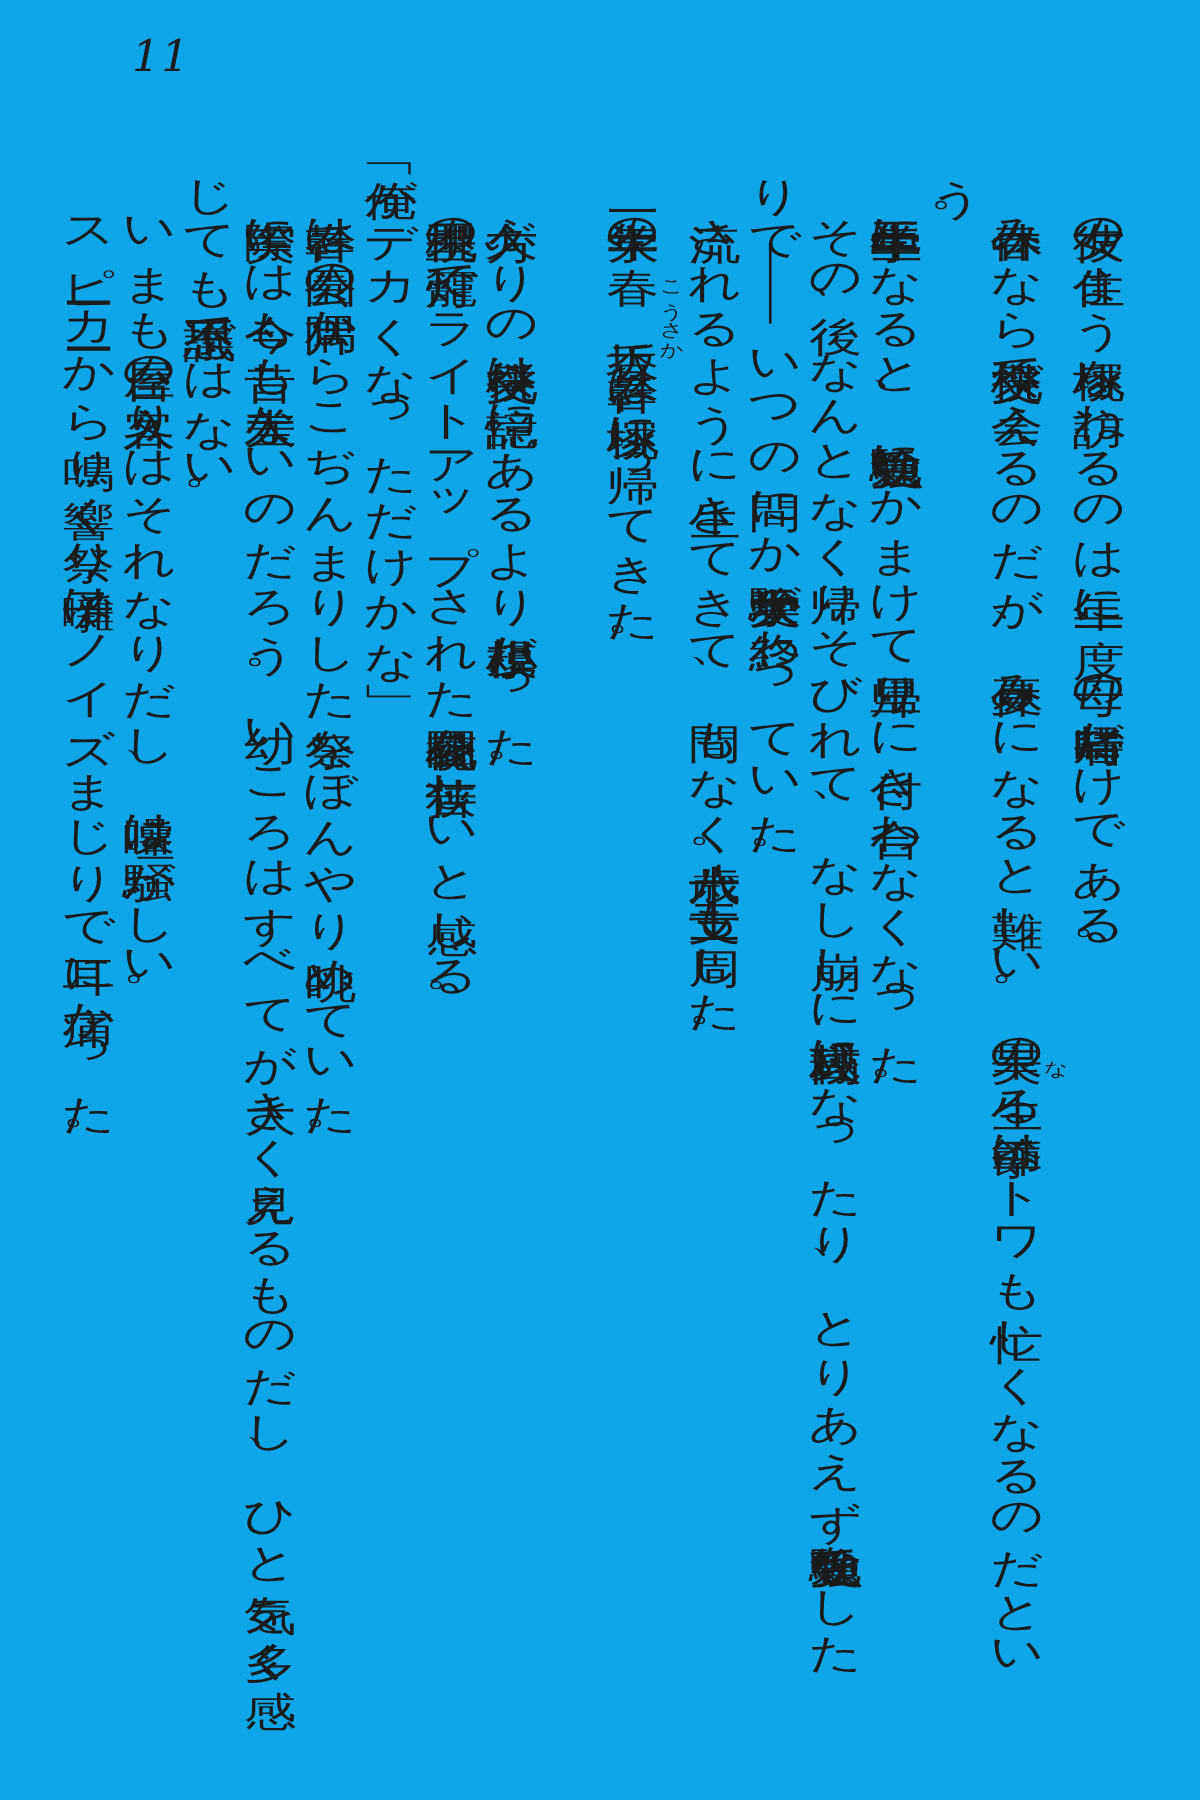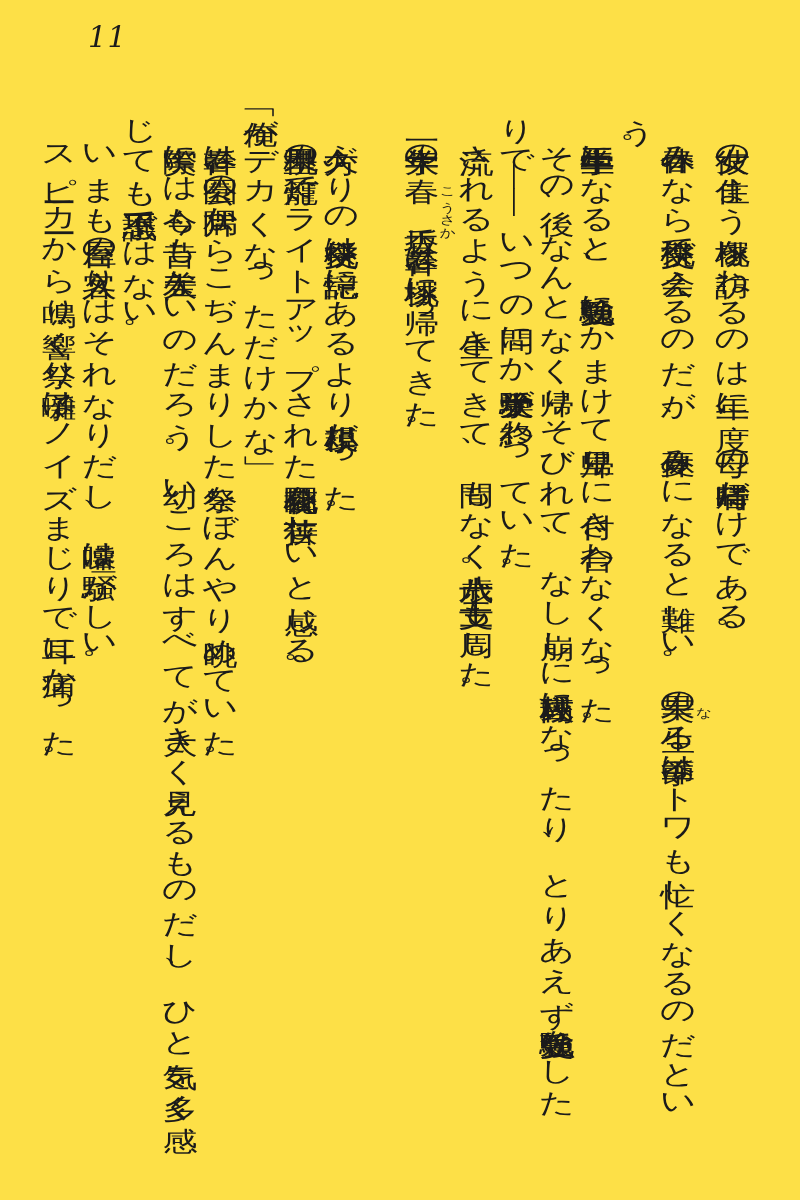--- a/index.html
+++ b/index.html
@@ -54,21 +54,21 @@
     ruby-align: center;
   }
   rt {
     font-size: 12px;
     letter-spacing: 0;
   }
 </style>
 </head>
 <body style="background: rgb(252, 252, 251);">
 
-<div class="page" style="background: #fde047; color: rgb(27, 27, 27);">
+<div class="page" style="background: #0ea5e9; color: rgb(27, 27, 27);">
   <div class="page-number">11</div>
   <div class="text-block" id="text-block">
       <p class="indent">彼女の住まう桃塚を訪ねるのは年に一度、母の帰省時だけである。</p>
       <p class="indent">春休みなら桃交祭で会えるのだが、夏休みになると難しい。果実の<ruby>生<rt>な</rt></ruby>る季節はトワも忙しくなるのだという。</p>
       <p class="indent">中学三年生になると、受験勉強にかまけて里帰りに付き合わなくなった。</p>
       <p class="indent">その後、なんとなく帰りそびれて、なし崩しに高校球児になったり、とりあえず受験勉強をしたりで――いつの間にか大学受験が終わっていた。</p>
       <p class="indent">流されるように生きてきて、間もなく十八歳。干支も一周した。</p>
       <p class="indent">大学一年の春、<ruby>香坂<rt>こうさか</rt></ruby>幹春は桃塚に帰ってきた。</p>
       <p class="blank-line">　</p>
       <p class="indent">久方ぶりの桃交祭は記憶にあるより小規模だった。</p>

